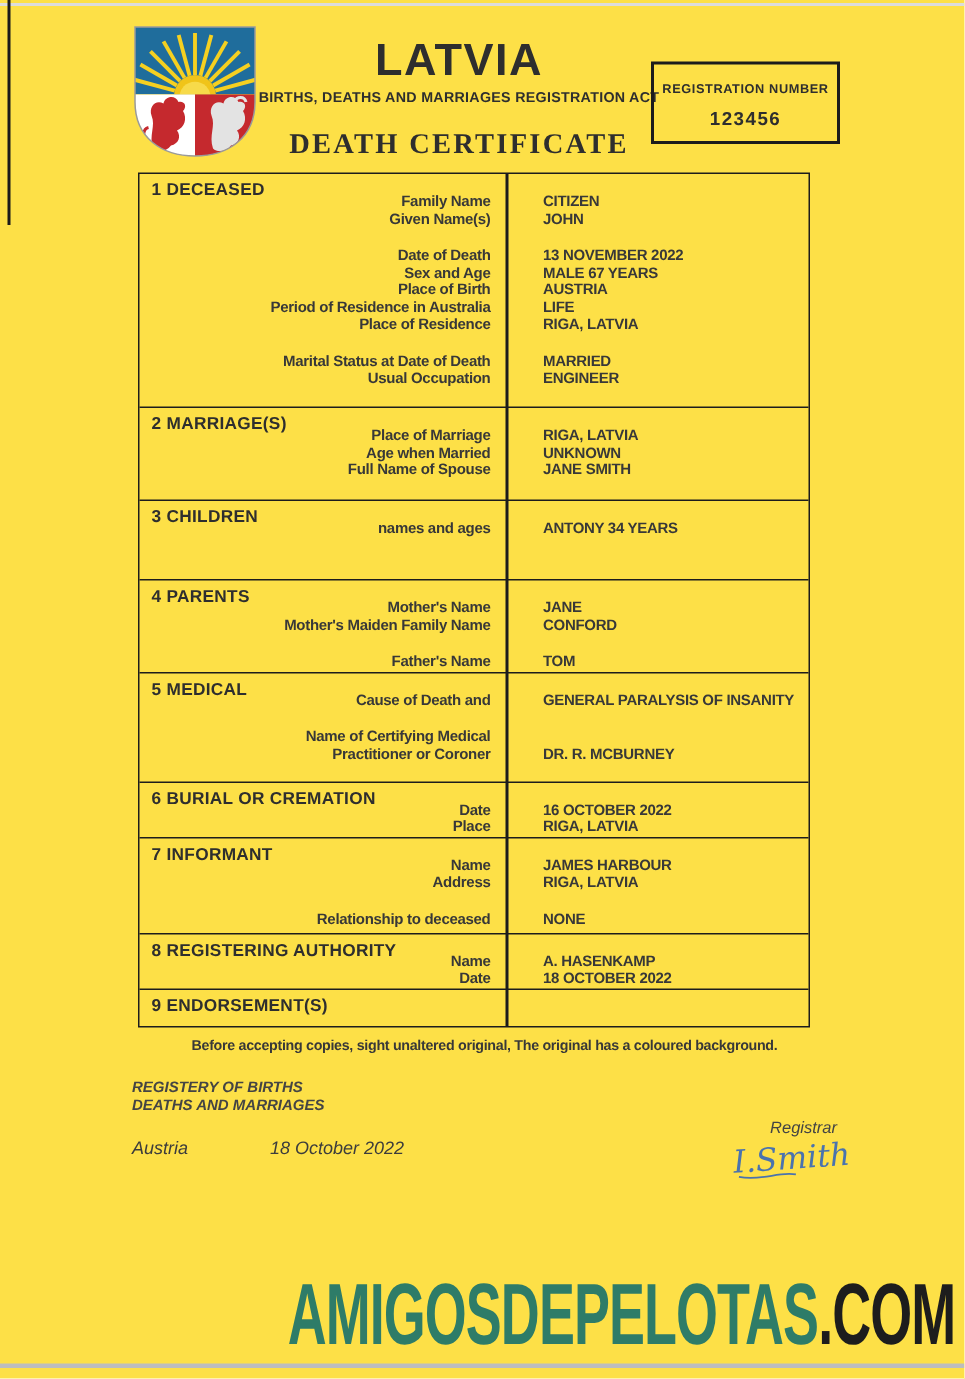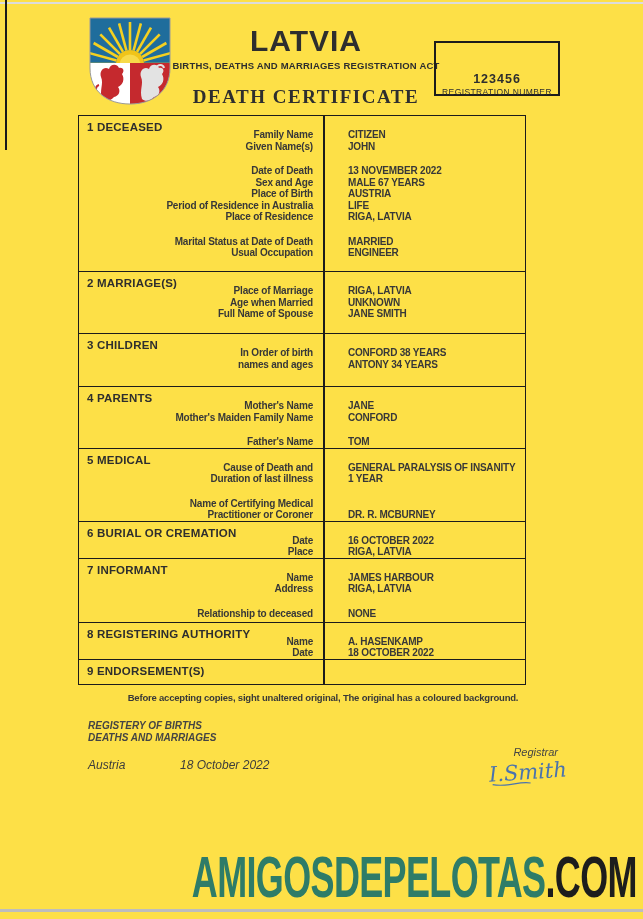--- a/index.html
+++ b/index.html
@@ -12,25 +12,25 @@
   .edge-bottom{position:absolute;top:909px;left:0;width:100%;height:3px;background:#bdbdbd;}
   .edge-left{position:absolute;left:5px;top:0;width:2px;height:150px;background:#1a1a1a;}
 
   
   .coat{position:absolute;left:88px;top:16px;width:84px;height:90px;}
   .title-block{position:absolute;left:150px;top:0;width:312px;text-align:center;}
   .title{position:absolute;top:24px;left:0;width:100%;font-size:30px;font-weight:bold;letter-spacing:1px;color:#2e2e2e;}
   .act{position:absolute;top:60px;left:0;width:100%;font-size:9.5px;font-weight:bold;letter-spacing:.2px;color:#2e2e2e;}
   .doctype{position:absolute;top:86px;left:0;width:100%;font-size:19px;font-weight:bold;letter-spacing:1.5px;color:#2e2e2e;font-family:Liberation Serif, serif;}
   .regbox{position:absolute;left:434px;top:41px;width:126px;height:55px;border:2px solid #1c1c1c;box-sizing:border-box;}
-  .regbox .reglabel{position:absolute;top:11px;width:100%;text-align:center;font-size:8.5px;font-weight:normal;letter-spacing:.4px;color:#2e2e2e;margin-top:33px;}
+  .regbox .reglabel{position:absolute;top:11px;width:100%;text-align:center;font-size:8.5px;font-weight:bold;letter-spacing:.4px;color:#2e2e2e;}
   .regbox .regnum{position:absolute;top:29px;width:100%;text-align:center;font-size:12.5px;font-weight:bold;letter-spacing:1px;color:#2e2e2e;}
 
   
-  .table{position:absolute;left:78px;top:115px;width:448px;border:1.5px solid #1c1c1c;box-sizing:border-box;}
+  .table{position:absolute;left:92px;top:115px;width:448px;border:1.5px solid #1c1c1c;box-sizing:border-box;}
   .vline{position:absolute;left:244px;top:0;bottom:0;width:1.5px;background:#1c1c1c;}
   .section{position:relative;box-sizing:border-box;}
   .section + .section{border-top:1.5px solid #1c1c1c;}
   #sections .section:nth-child(1){min-height:155px;}
   #sections .section:nth-child(2){min-height:62px;}
   #sections .section:nth-child(3){min-height:53px;}
   #sections .section:nth-child(4){min-height:61px;}
   #sections .section:nth-child(5){min-height:73px;}
   #sections .section:nth-child(6){min-height:37px;}
   #sections .section:nth-child(7){min-height:64px;}
@@ -178,24 +178,20 @@
             <div class="row">
               <div class="lbl">Full Name of Spouse</div>
               <div class="val">JANE SMITH</div>
             </div>
           </div>
         </div>
         <div class="section">
           <div class="sec-title">3 CHILDREN</div>
           <div class="rows">
             <div class="row">
-              <div class="lbl">In Order of birth</div>
-              <div class="val">CONFORD 38 YEARS</div>
-            </div>
-            <div class="row">
               <div class="lbl">names and ages</div>
               <div class="val">ANTONY 34 YEARS</div>
             </div>
           </div>
         </div>
         <div class="section">
           <div class="sec-title">4 PARENTS</div>
           <div class="rows">
             <div class="row">
               <div class="lbl">Mother's Name</div>
@@ -211,24 +207,20 @@
               <div class="val">TOM</div>
             </div>
           </div>
         </div>
         <div class="section">
           <div class="sec-title">5 MEDICAL</div>
           <div class="rows">
             <div class="row">
               <div class="lbl">Cause of Death and</div>
               <div class="val">GENERAL PARALYSIS OF INSANITY</div>
-            </div>
-            <div class="row">
-              <div class="lbl">Duration of last illness</div>
-              <div class="val">1 YEAR</div>
             </div>
             <div class="gap"></div>
             <div class="row">
               <div class="lbl">Name of Certifying Medical</div>
               <div class="val"></div>
             </div>
             <div class="row">
               <div class="lbl">Practitioner or Coroner</div>
               <div class="val">DR. R. MCBURNEY</div>
             </div>

